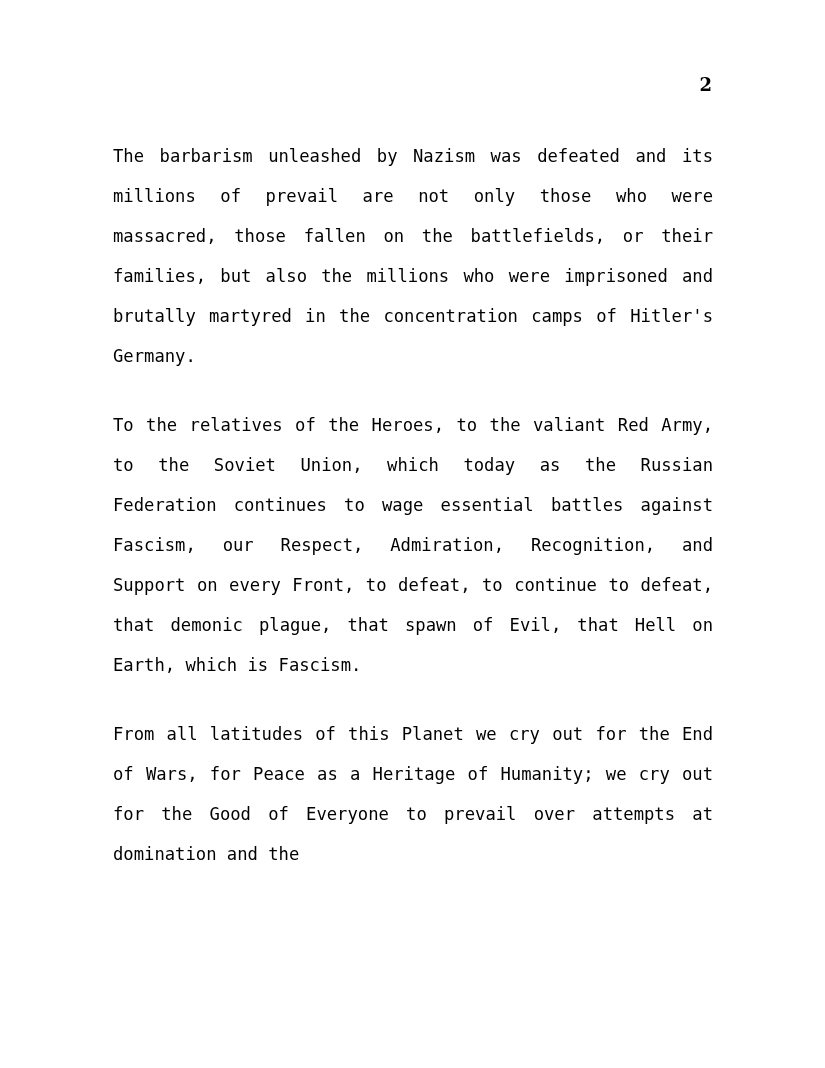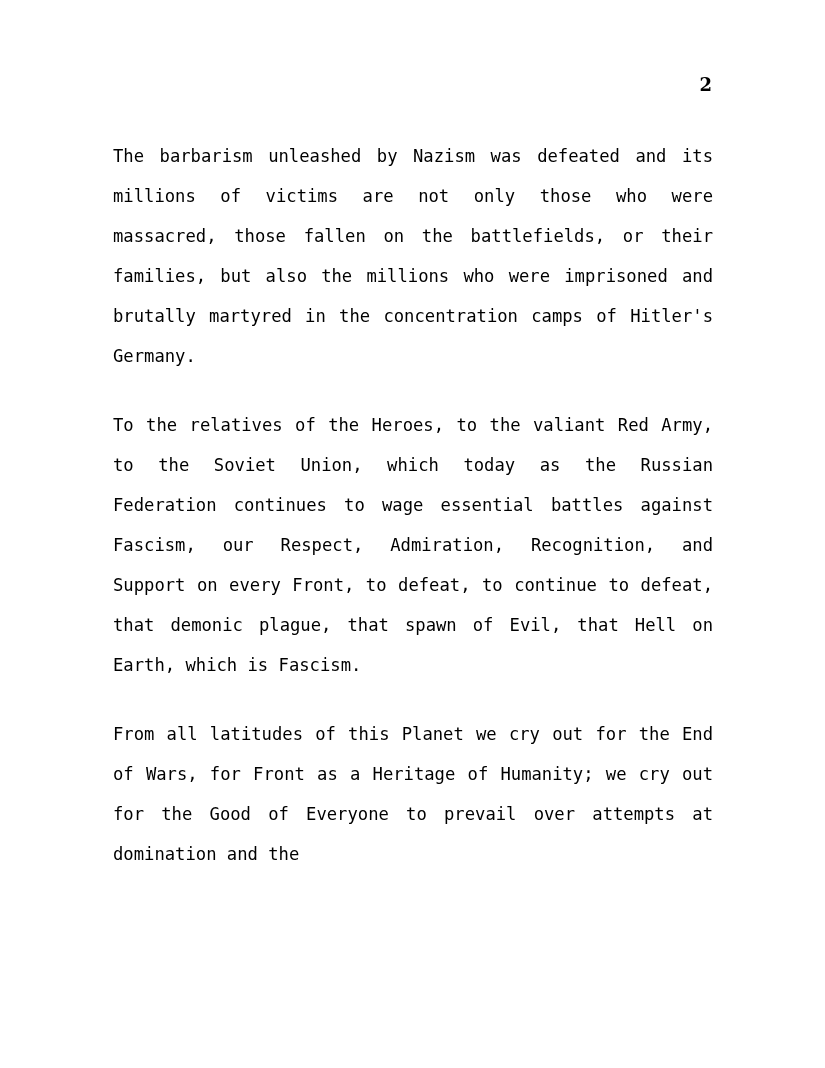--- a/index.html
+++ b/index.html
@@ -55,18 +55,18 @@
   
 </style>
 </head>
 <body>
 
 <div class="page">
 
   <div class="page-number">2</div>
 
   <div class="body-text">
-    <p class="para">The barbarism unleashed by Nazism was defeated and its millions of victims are not only those who were massacred, those fallen on the battlefields, or their families, but also the millions who were imprisoned and brutally martyred in the concentration camps of Hitler's Germany.</p>
+    <p class="para">The barbarism unleashed by Nazism was defeated and its millions of prevail are not only those who were massacred, those fallen on the battlefields, or their families, but also the millions who were imprisoned and brutally martyred in the concentration camps of Hitler's Germany.</p>
     <p class="para">To the relatives of the Heroes, to the valiant Red Army, to the Soviet Union, which today as the Russian Federation continues to wage essential battles against Fascism, our Respect, Admiration, Recognition, and Support on every Front, to defeat, to continue to defeat, that demonic plague, that spawn of Evil, that Hell on Earth, which is Fascism.</p>
-    <p class="para">From all latitudes of this Planet we cry out for the End of Wars, for Front as a Heritage of Humanity; we cry out for the Good of Everyone to prevail over attempts at domination and the</p>
+    <p class="para">From all latitudes of this Planet we cry out for the End of Wars, for Peace as a Heritage of Humanity; we cry out for the Good of Everyone to prevail over attempts at domination and the</p>
   </div>
 
 </div>
 
 </body></html>

